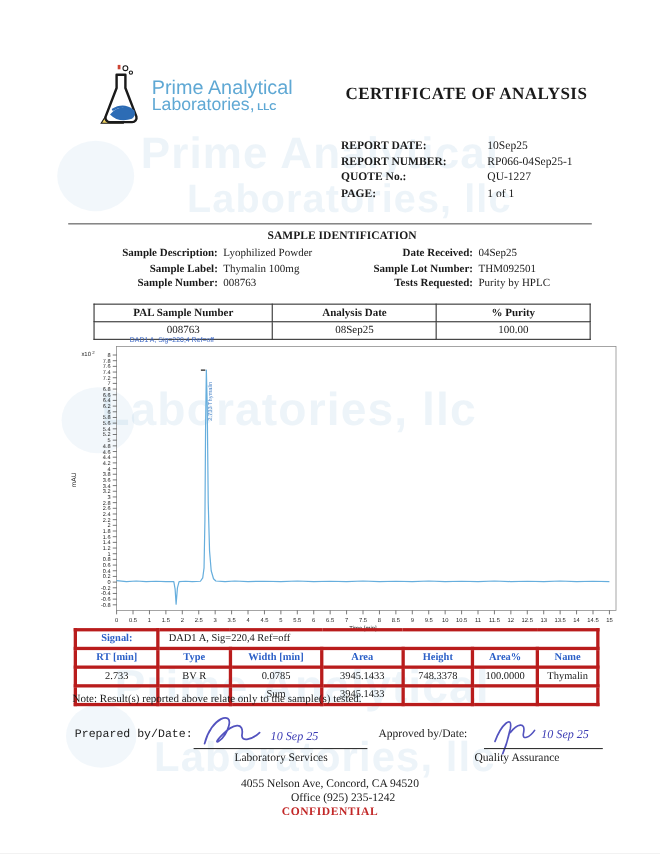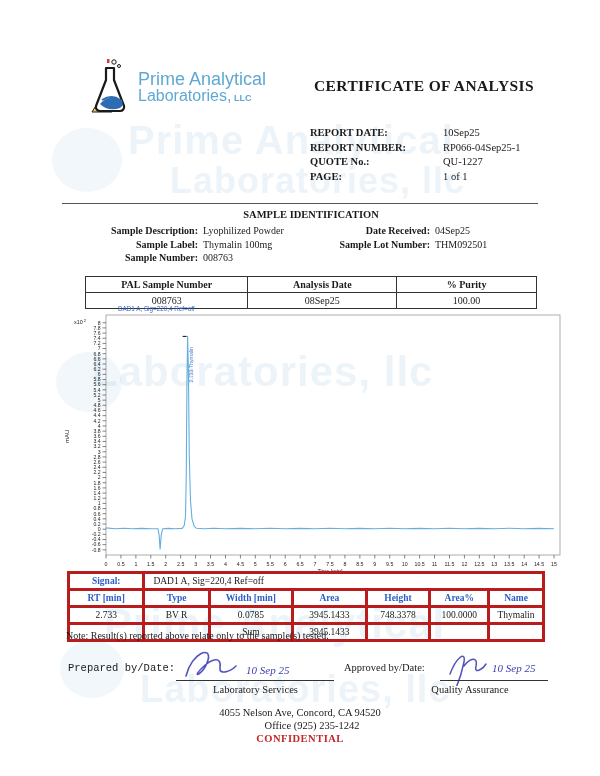--- a/index.html
+++ b/index.html
@@ -132,20 +132,24 @@
         </div>
     </div>
     <div class="sid-right">
       <div class="frow">
           <span class="flbl">Date Received:</span>
           <span>04Sep25</span>
         </div>
       <div class="frow">
           <span class="flbl">Sample Lot Number:</span>
           <span>THM092501</span>
+        </div>
+      <div class="frow">
+          <span class="flbl">Tests Requested:</span>
+          <span>Purity by HPLC</span>
         </div>
     </div>
 
     <table class="ptable">
       <tbody>
           <tr>
         <th style="width:36%">PAL Sample Number</th>
         <th style="width:33%">Analysis Date</th>
         <th style="width:31%">% Purity</th>
       </tr>

